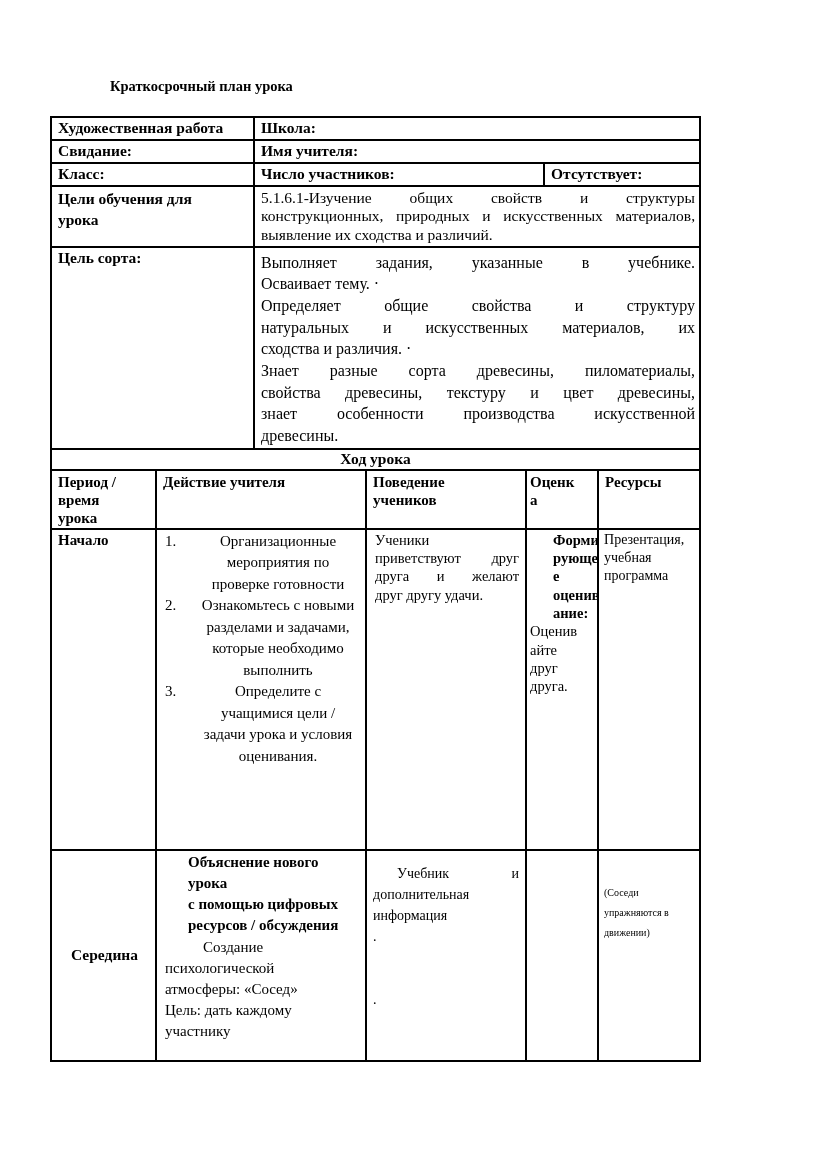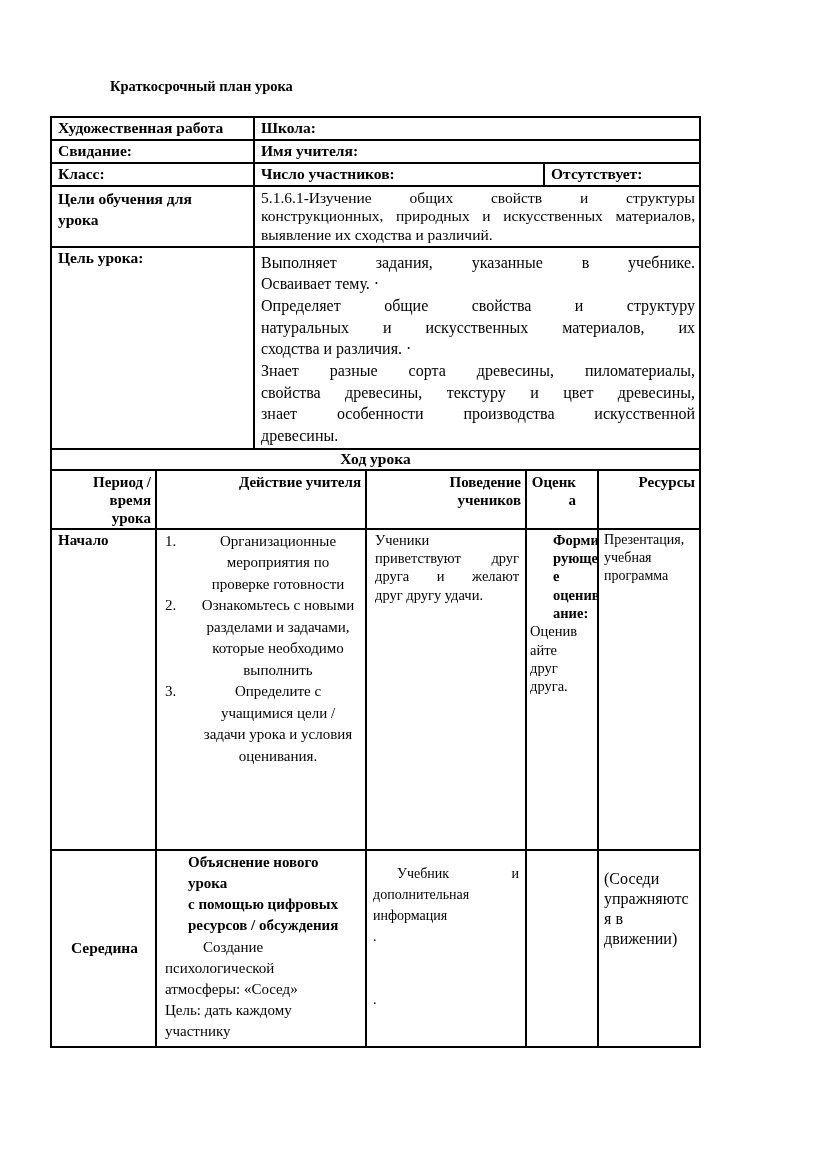--- a/index.html
+++ b/index.html
@@ -60,21 +60,21 @@
     text-align: center;
     font-weight: bold;
     vertical-align: middle;
     padding: 0;
     font-size: 15.5px;
   }
   
   tr.hdr td {
     height: 50px;
     font-weight: bold;
-    text-align: right;
+    text-align: left;
     font-size: 15px;
     padding-top: 2px;
   }
   tr.hdr td div { line-height: 18px; }
   td.hdr-assess { text-align: left; padding-left: 3px; }
   .oc-inner { width: 46px; overflow-wrap: anywhere; line-height: 18px; }
 
   
   tr.r-start td { height: 317px; }
   td.period-cell { text-align: left; font-weight: bold; font-size: 15px; }
@@ -90,21 +90,21 @@
   td.start-res { font-size: 14px; padding-left: 5px; }
   .res-inner { width: 88px; line-height: 18.3px; }
 
   
   tr.r-mid td { height: 176px; }
   td.mid-period { vertical-align: middle; text-align: center; font-weight: bold; font-size: 15.5px; }
   td.mid-actions { font-size: 15px; padding-left: 8px; }
   td.mid-actions div { line-height: 21.2px; }
   td.mid-behavior { font-size: 14px; padding-top: 12px; padding-left: 6px; padding-right: 6px; }
   td.mid-behavior div { line-height: 21px; }
-  td.mid-res { font-size: 16px; padding-top: 18px; padding-left: 5px; }
+  td.mid-res { font-size: 10px; padding-top: 32px; padding-left: 5px; }
   .mid-res-inner { width: 88px; overflow-wrap: anywhere; line-height: 20px; }
 </style>
 </head>
 <body>
 
 <div class="page">
 
   <div class="doc-title">Краткосрочный план урока</div>
 
   <table class="plan">
@@ -149,21 +149,21 @@
               <span>конструкционных,</span>
               <span>природных</span>
               <span>и</span>
               <span>искусственных</span>
               <span>материалов,</span>
             </div>
             <div>выявление их сходства и различий.</div>
           </td>
     </tr>
     <tr class="r-goal">
-      <td colspan="2" class="bold">Цель урока:</td>
+      <td colspan="2" class="bold">Цель сорта:</td>
       <td colspan="5" class="goal-value">
             <div class="jl">
               <span>Выполняет</span>
               <span>задания,</span>
               <span>указанные</span>
               <span>в</span>
               <span>учебнике.</span>
             </div>
             <div>Осваивает тему. ·</div>
             <div class="jl">

